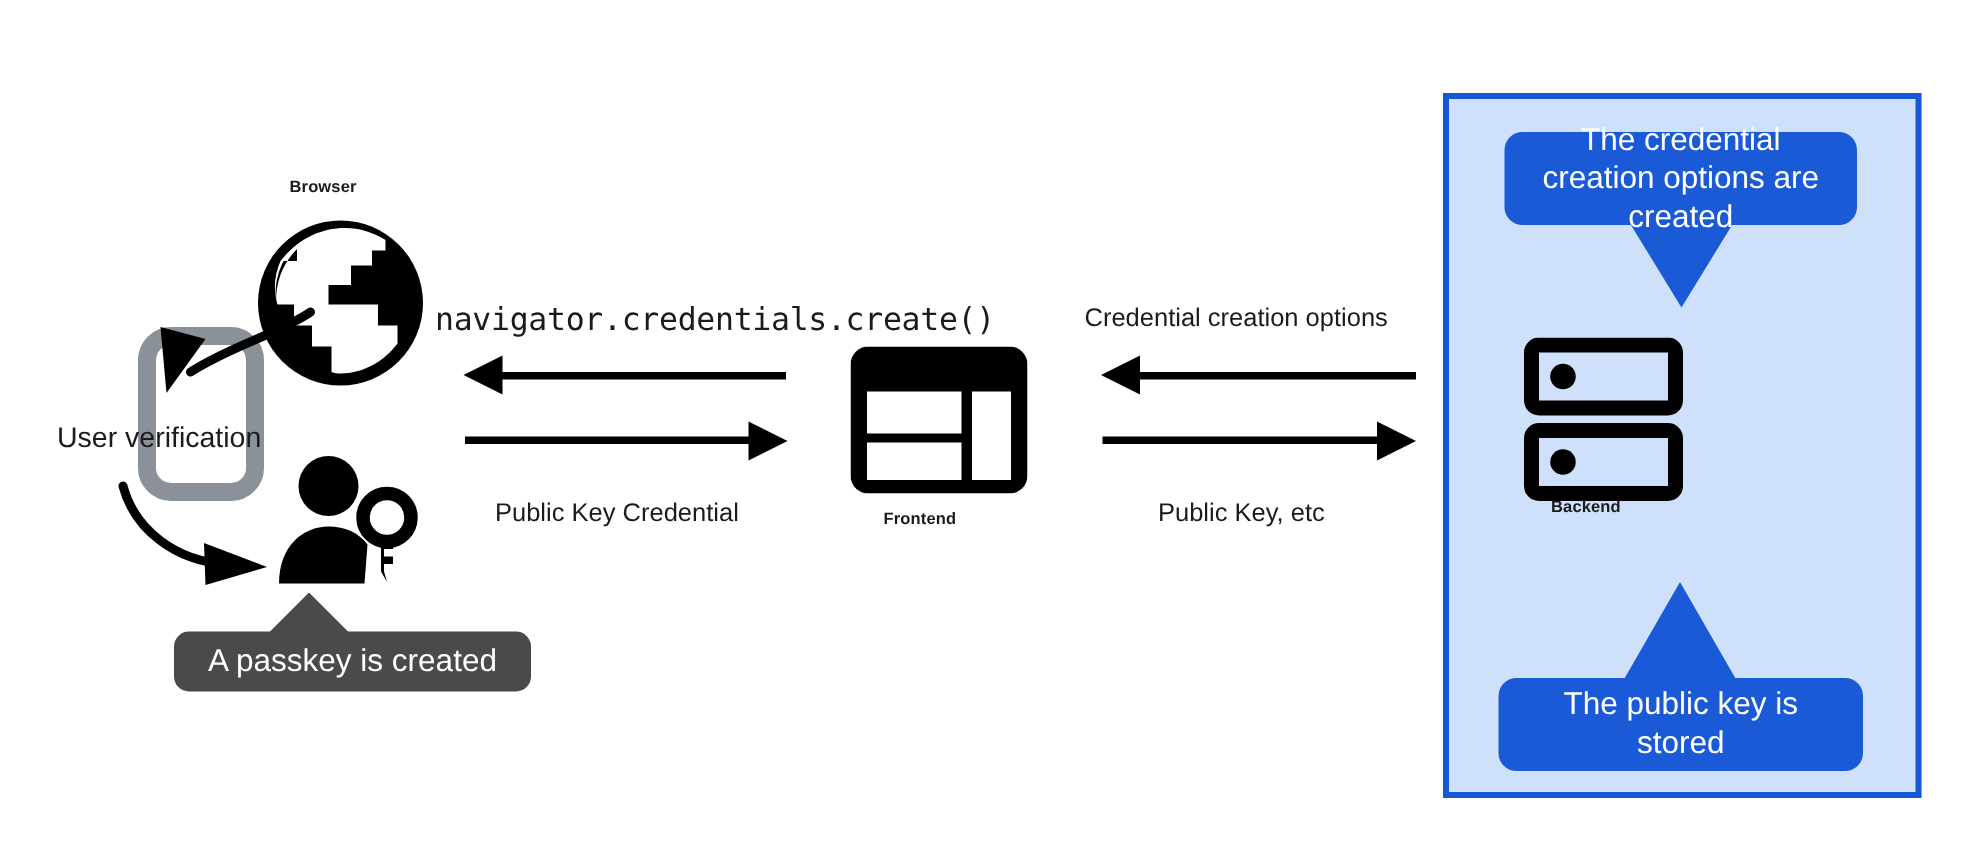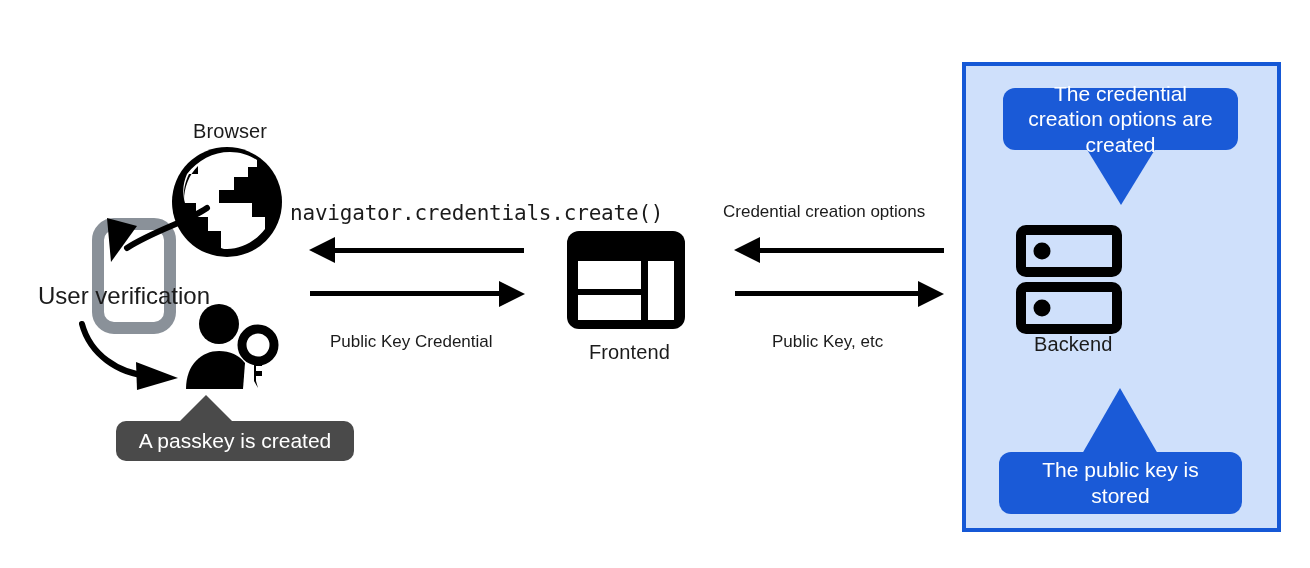--- a/index.html
+++ b/index.html
@@ -22,22 +22,22 @@
 
   
   .label {
     font-family: "Liberation Sans", sans-serif;
     color: #1b1b1b;
     font-size: 17px;
     line-height: 1.25;
     white-space: nowrap;
   }
   .label-bold {
-    font-weight: normal;
-    font-size: 20px;
+    font-weight: bold;
+    font-size: 11px;
     letter-spacing: .1px;
   }
   .label-mono {
     font-family: "DejaVu Sans Mono", "Liberation Mono", monospace;
     font-size: 21px;
     color: #1b1b1b;
     white-space: nowrap;
     letter-spacing: -.2px;
   }
 
@@ -174,21 +174,21 @@
       L 30 31
       L 21 31
       C 17 39 15 48 16 58 Z"></path>
   </svg>
 
   <svg class="icon" style="left:95px; top:200px;" width="120" height="80" viewBox="0 0 120 80">
     <path d="M 112 8 C 92 22 60 30 32 48" fill="none" stroke="#000" stroke-width="6" stroke-linecap="round"></path>
     <path d="M 42 26 L 16 62 L 12 18 Z" fill="#000"></path>
   </svg>
 
-  <div class="label abs" style="left:38px; top:281px; font-size:24px;">User verification</div>
+  <div class="label abs" style="left:38px; top:281px; font-size:19px;">User verification</div>
 
   <svg class="icon" style="left:186px; top:303px;" width="98" height="88" viewBox="0 0 98 88">
     <circle cx="33" cy="21" r="20" fill="#000"></circle>
     <path d="M 0 86 C 0 61 16 48 33 48 C 44 48 53 52 59 60 L 57 86 Z" fill="#000"></path>
     <circle cx="72" cy="42" r="16" fill="none" stroke="#000" stroke-width="9"></circle>
     <path d="M 68 57 L 76 57 L 76 63 L 70 63 L 70 68 L 76 68 L 76 73 L 70 73 L 70 78 L 72 85 L 68 78 Z" fill="#000"></path>
   </svg>
 
   <svg class="icon" style="left:74px; top:320px;" width="130" height="70" viewBox="0 0 130 70">
     <path d="M 8 4 C 16 34 44 54 76 56" fill="none" stroke="#000" stroke-width="6" stroke-linecap="round"></path>

